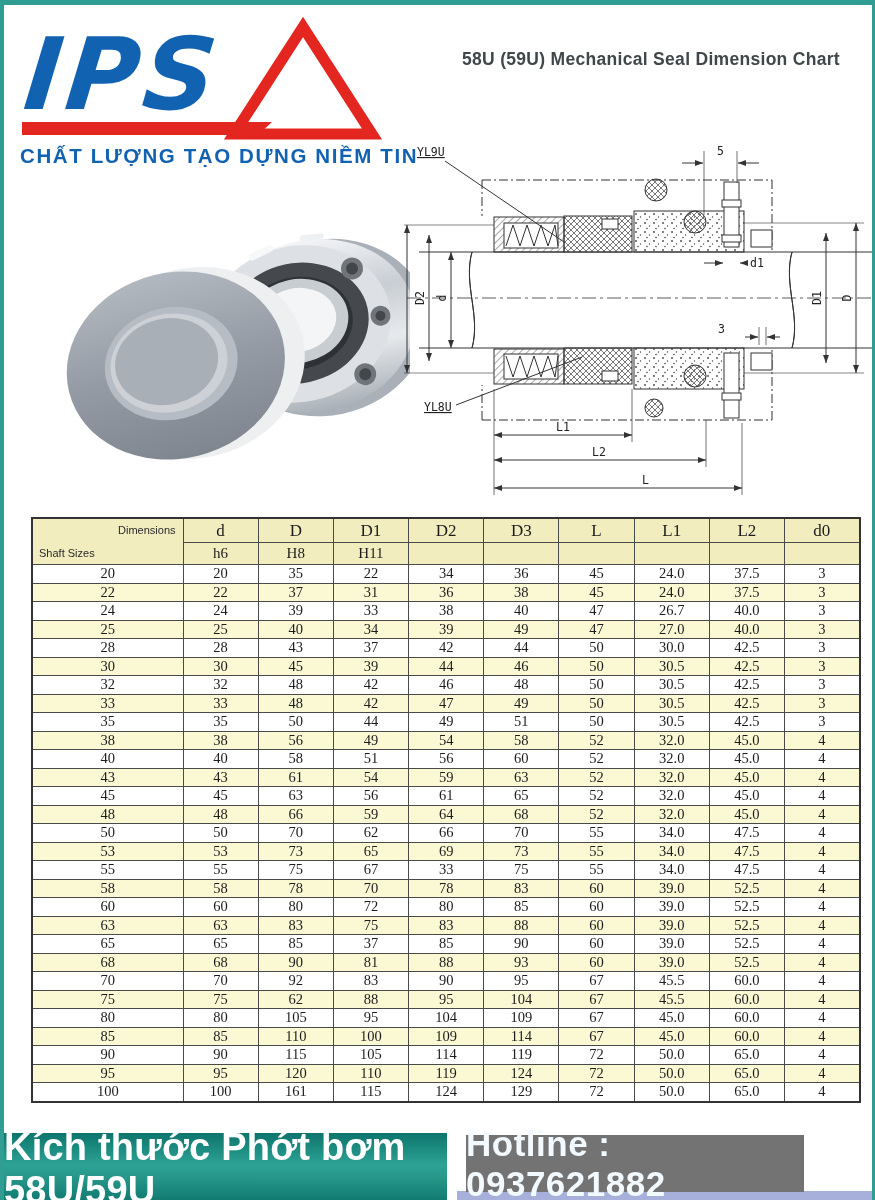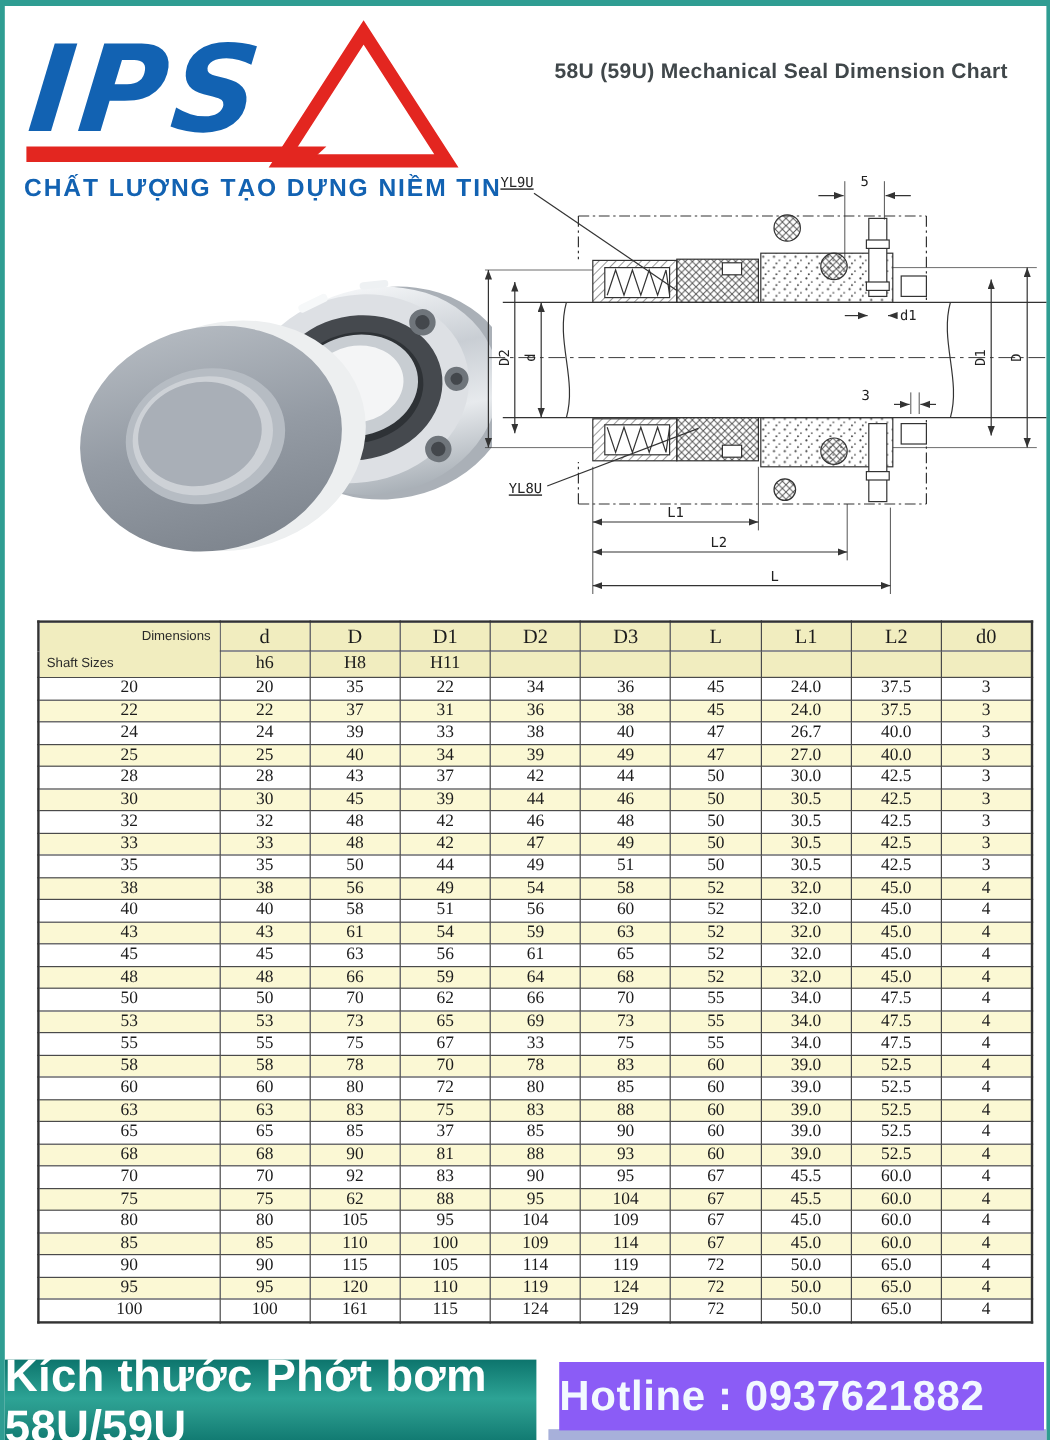--- a/index.html
+++ b/index.html
@@ -45,22 +45,22 @@
   .dim-table tbody tr.alt td{background:#fbf8d4;}
   
   .caption-bar{
     left:0;top:1128px;width:443px;height:72px;
     background:linear-gradient(180deg,#0d756d 0%,#2da395 45%,#28988b 60%,#0d756d 100%);
     display:flex;align-items:center;justify-content:center;
   }
   .caption-text{color:#fff;font-size:38px;font-weight:bold;letter-spacing:.2px;}
   .lavender-strip{left:453px;top:1186px;width:419px;height:14px;background:#a7b0da;}
   .hotline-box{
-    left:462px;top:1130px;width:404px;height:57px;background:#8b5cf6;
-    display:flex;align-items:center;justify-content:flex-start;
+    left:462px;top:1130px;width:338px;height:57px;background:#737373;
+    display:flex;align-items:center;justify-content:flex-end;
   }
   .hotline-text{color:#f2f9ff;font-size:35px;font-weight:bold;letter-spacing:.5px;}
 </style>
 </head>
 <body>
 
 <div class="page">
 
   <svg class="abs logo-svg" viewBox="0 0 420 160">
     <polygon points="293,16 224,123 362,123" fill="#ffffff" stroke="#e32620" stroke-width="11"></polygon>

